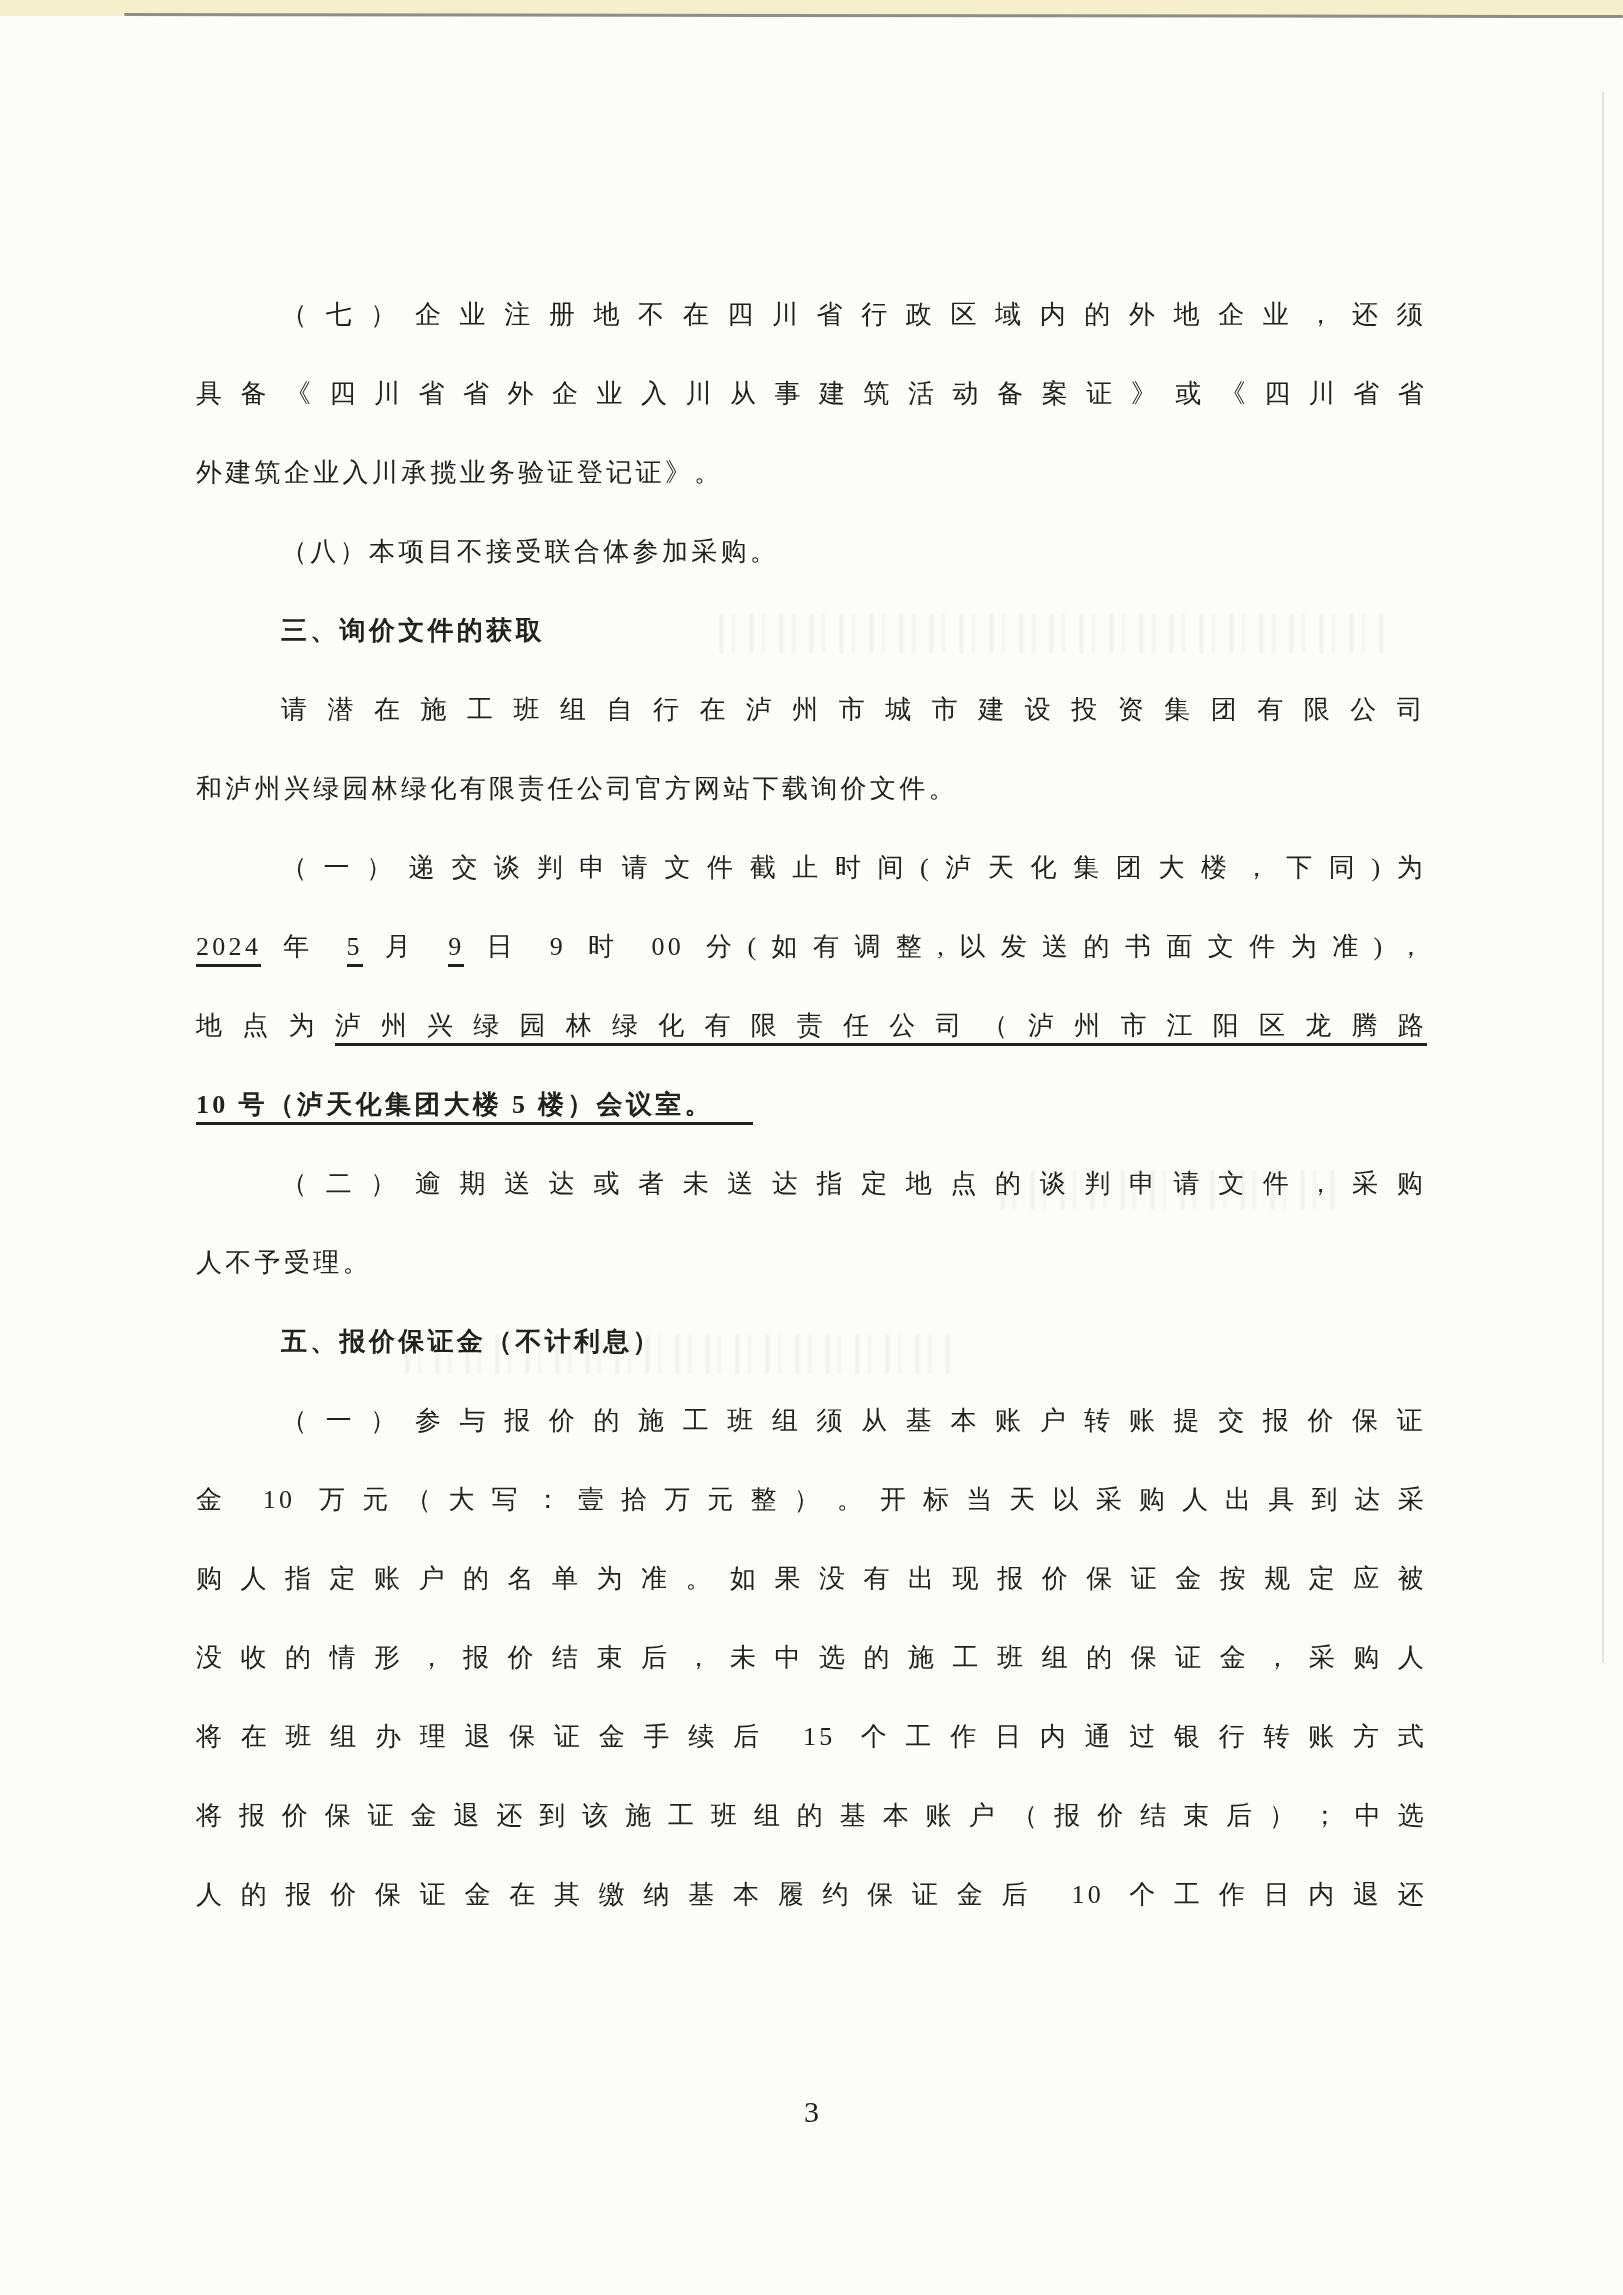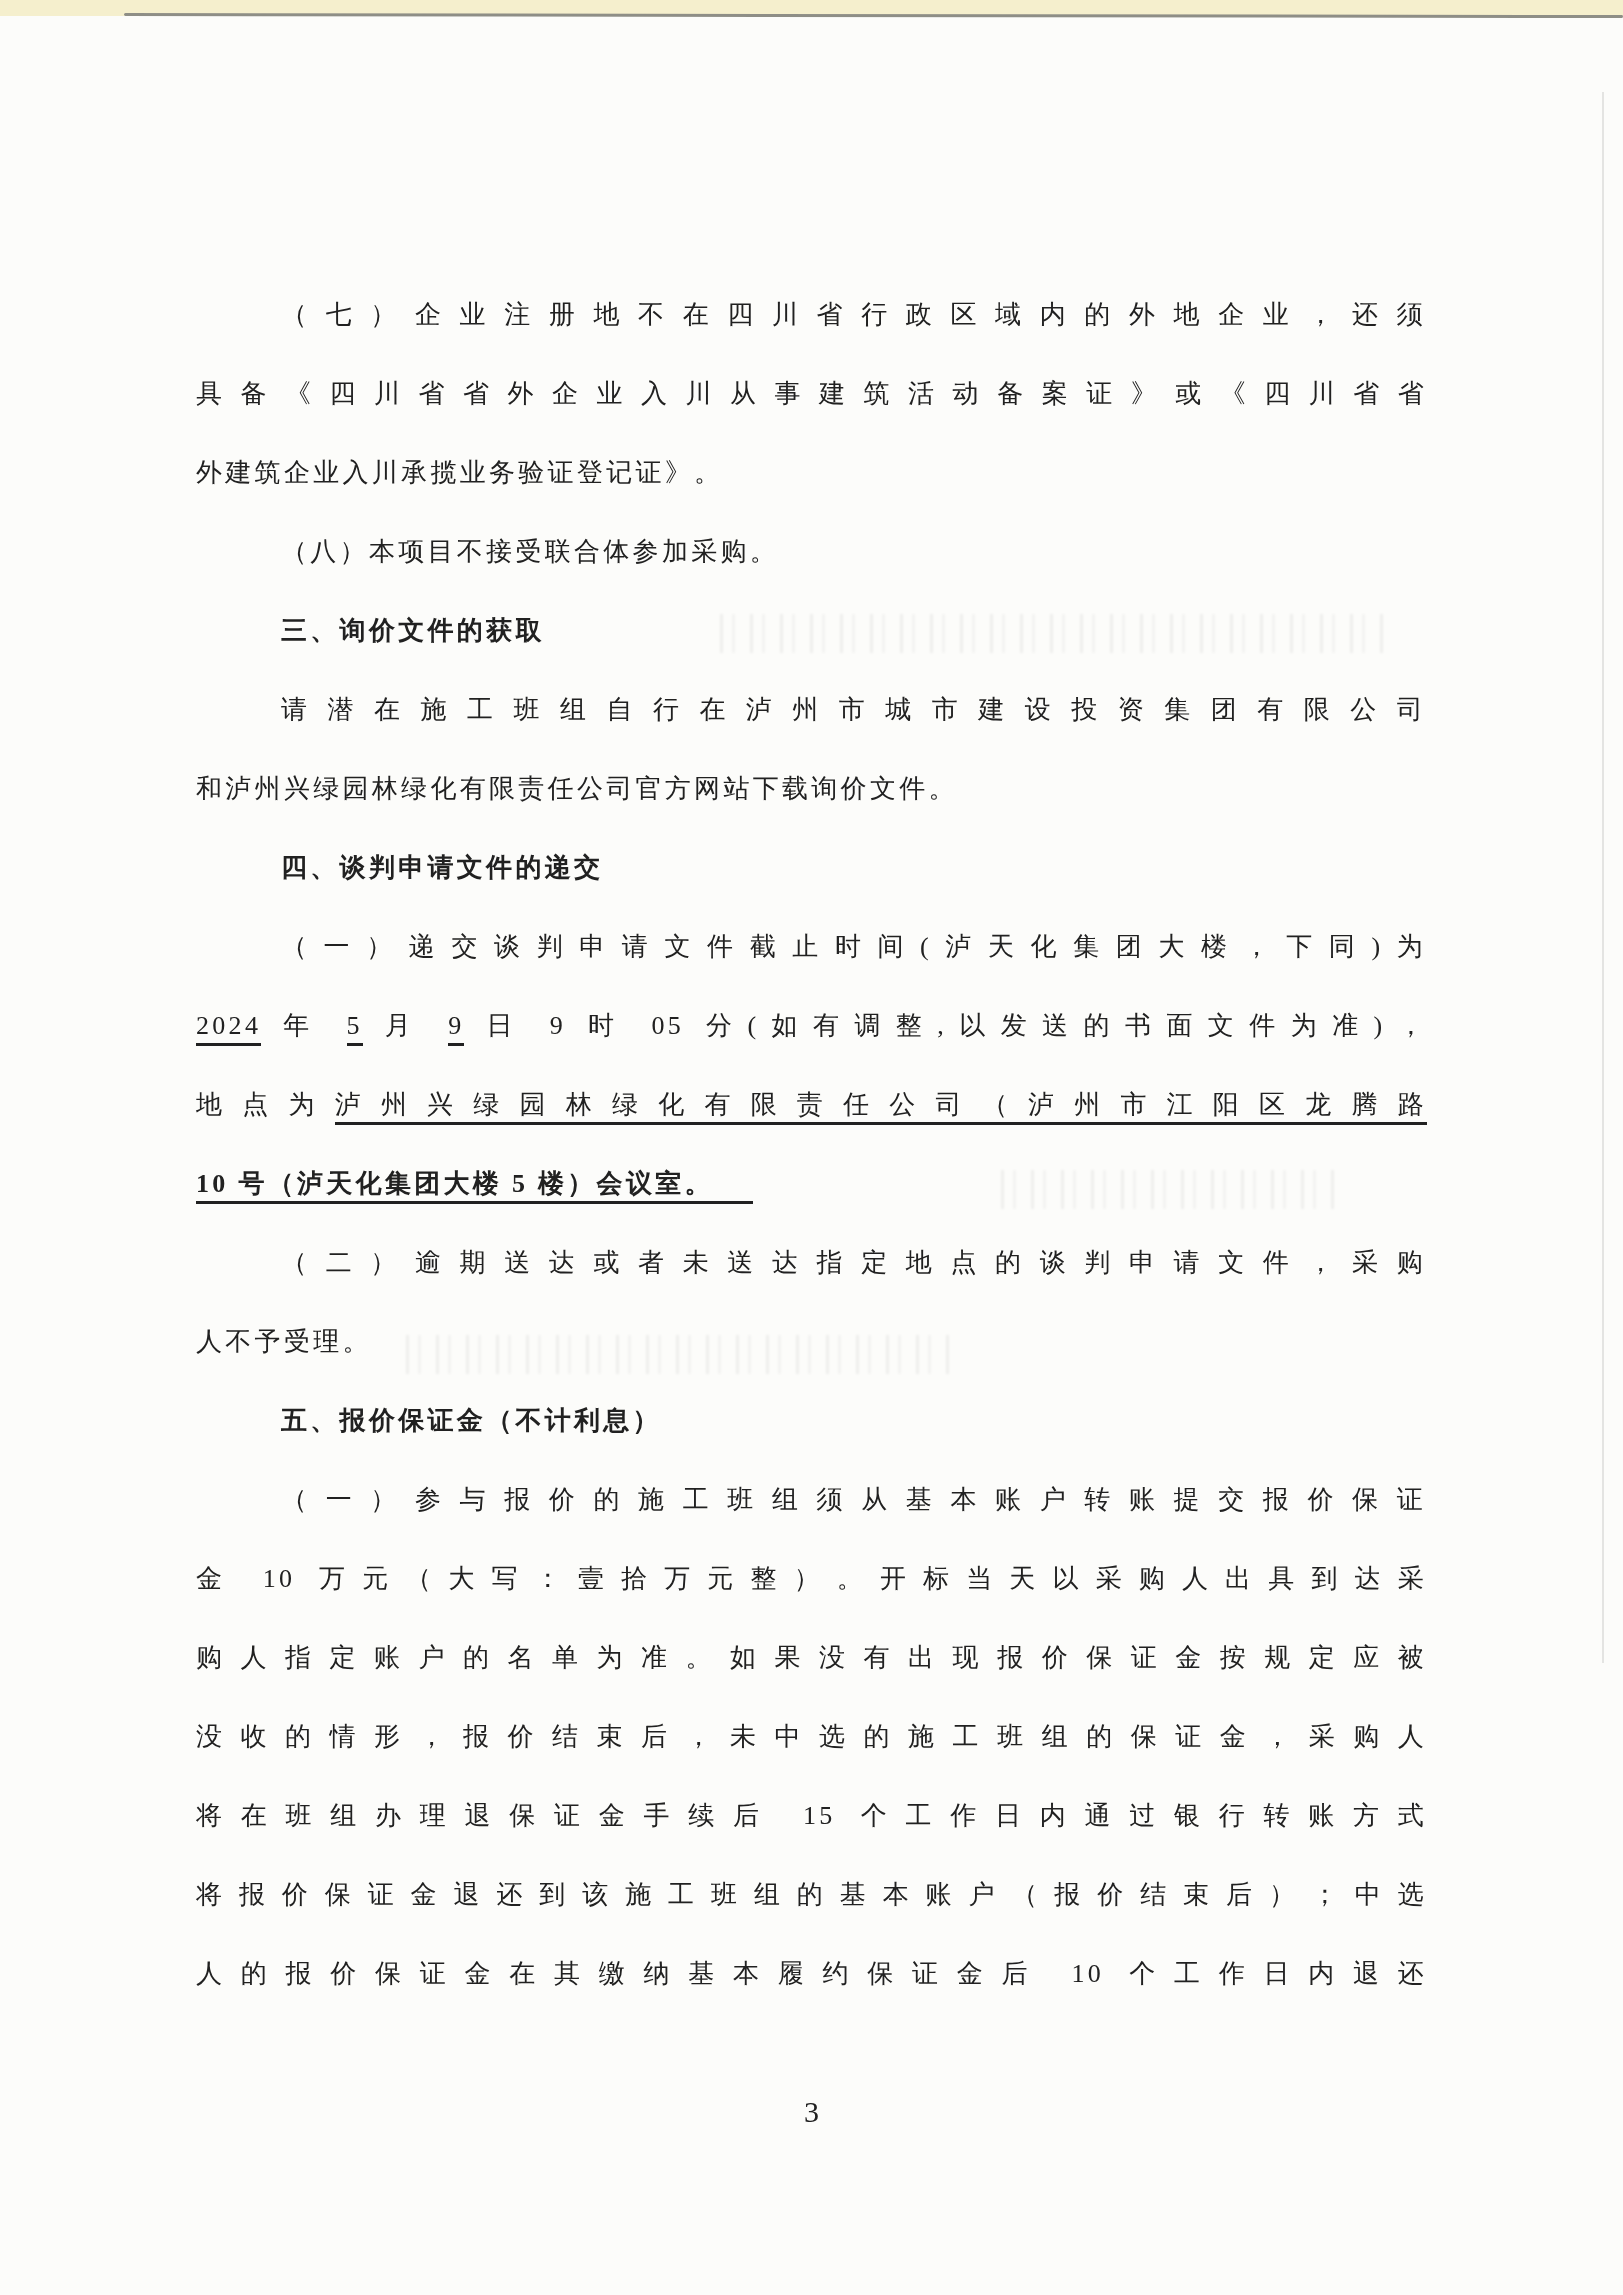--- a/index.html
+++ b/index.html
@@ -90,23 +90,22 @@
   <div class="ghost g3"></div>
 
   <div class="doc">
       <div class="line indent justify"><span>（七）企业注册地不在四川省行政区域内的外地企业，还须</span></div>
       <div class="line justify"><span>具备《四川省省外企业入川从事建筑活动备案证》或《四川省省</span></div>
       <div class="line"><span>外建筑企业入川承揽业务验证登记证》。</span></div>
       <div class="line indent"><span>（八）本项目不接受联合体参加采购。</span></div>
       <div class="line heading indent"><span>三、询价文件的获取</span></div>
       <div class="line indent justify"><span>请潜在施工班组自行在泸州市城市建设投资集团有限公司</span></div>
       <div class="line"><span>和泸州兴绿园林绿化有限责任公司官方网站下载询价文件。</span></div>
-      <div class="line heading indent"><span>四、谈判申请文件的递交</span></div>
       <div class="line indent justify"><span>（一）递交谈判申请文件截止时间(泸天化集团大楼，下同)为</span></div>
-      <div class="line justify"><span class="u">2024</span><span> 年 </span><span class="u">5</span><span> 月 </span><span class="u">9</span><span> 日 9 时 05 分(如有调整,以发送的书面文件为准)，</span></div>
+      <div class="line justify"><span class="u">2024</span><span> 年 </span><span class="u">5</span><span> 月 </span><span class="u">9</span><span> 日 9 时 00 分(如有调整,以发送的书面文件为准)，</span></div>
       <div class="line justify"><span>地点为</span><span class="u">泸州兴绿园林绿化有限责任公司（泸州市江阳区龙腾路</span></div>
       <div class="line"><span class="u u-pad">10 号（泸天化集团大楼 5 楼）会议室。</span></div>
       <div class="line indent justify"><span>（二）逾期送达或者未送达指定地点的谈判申请文件，采购</span></div>
       <div class="line"><span>人不予受理。</span></div>
       <div class="line heading indent"><span>五、报价保证金（不计利息）</span></div>
       <div class="line indent justify"><span>（一）参与报价的施工班组须从基本账户转账提交报价保证</span></div>
       <div class="line justify"><span>金 10 万元（大写：壹拾万元整）。开标当天以采购人出具到达采</span></div>
       <div class="line justify"><span>购人指定账户的名单为准。如果没有出现报价保证金按规定应被</span></div>
       <div class="line justify"><span>没收的情形，报价结束后，未中选的施工班组的保证金，采购人</span></div>
       <div class="line justify"><span>将在班组办理退保证金手续后 15 个工作日内通过银行转账方式</span></div>

